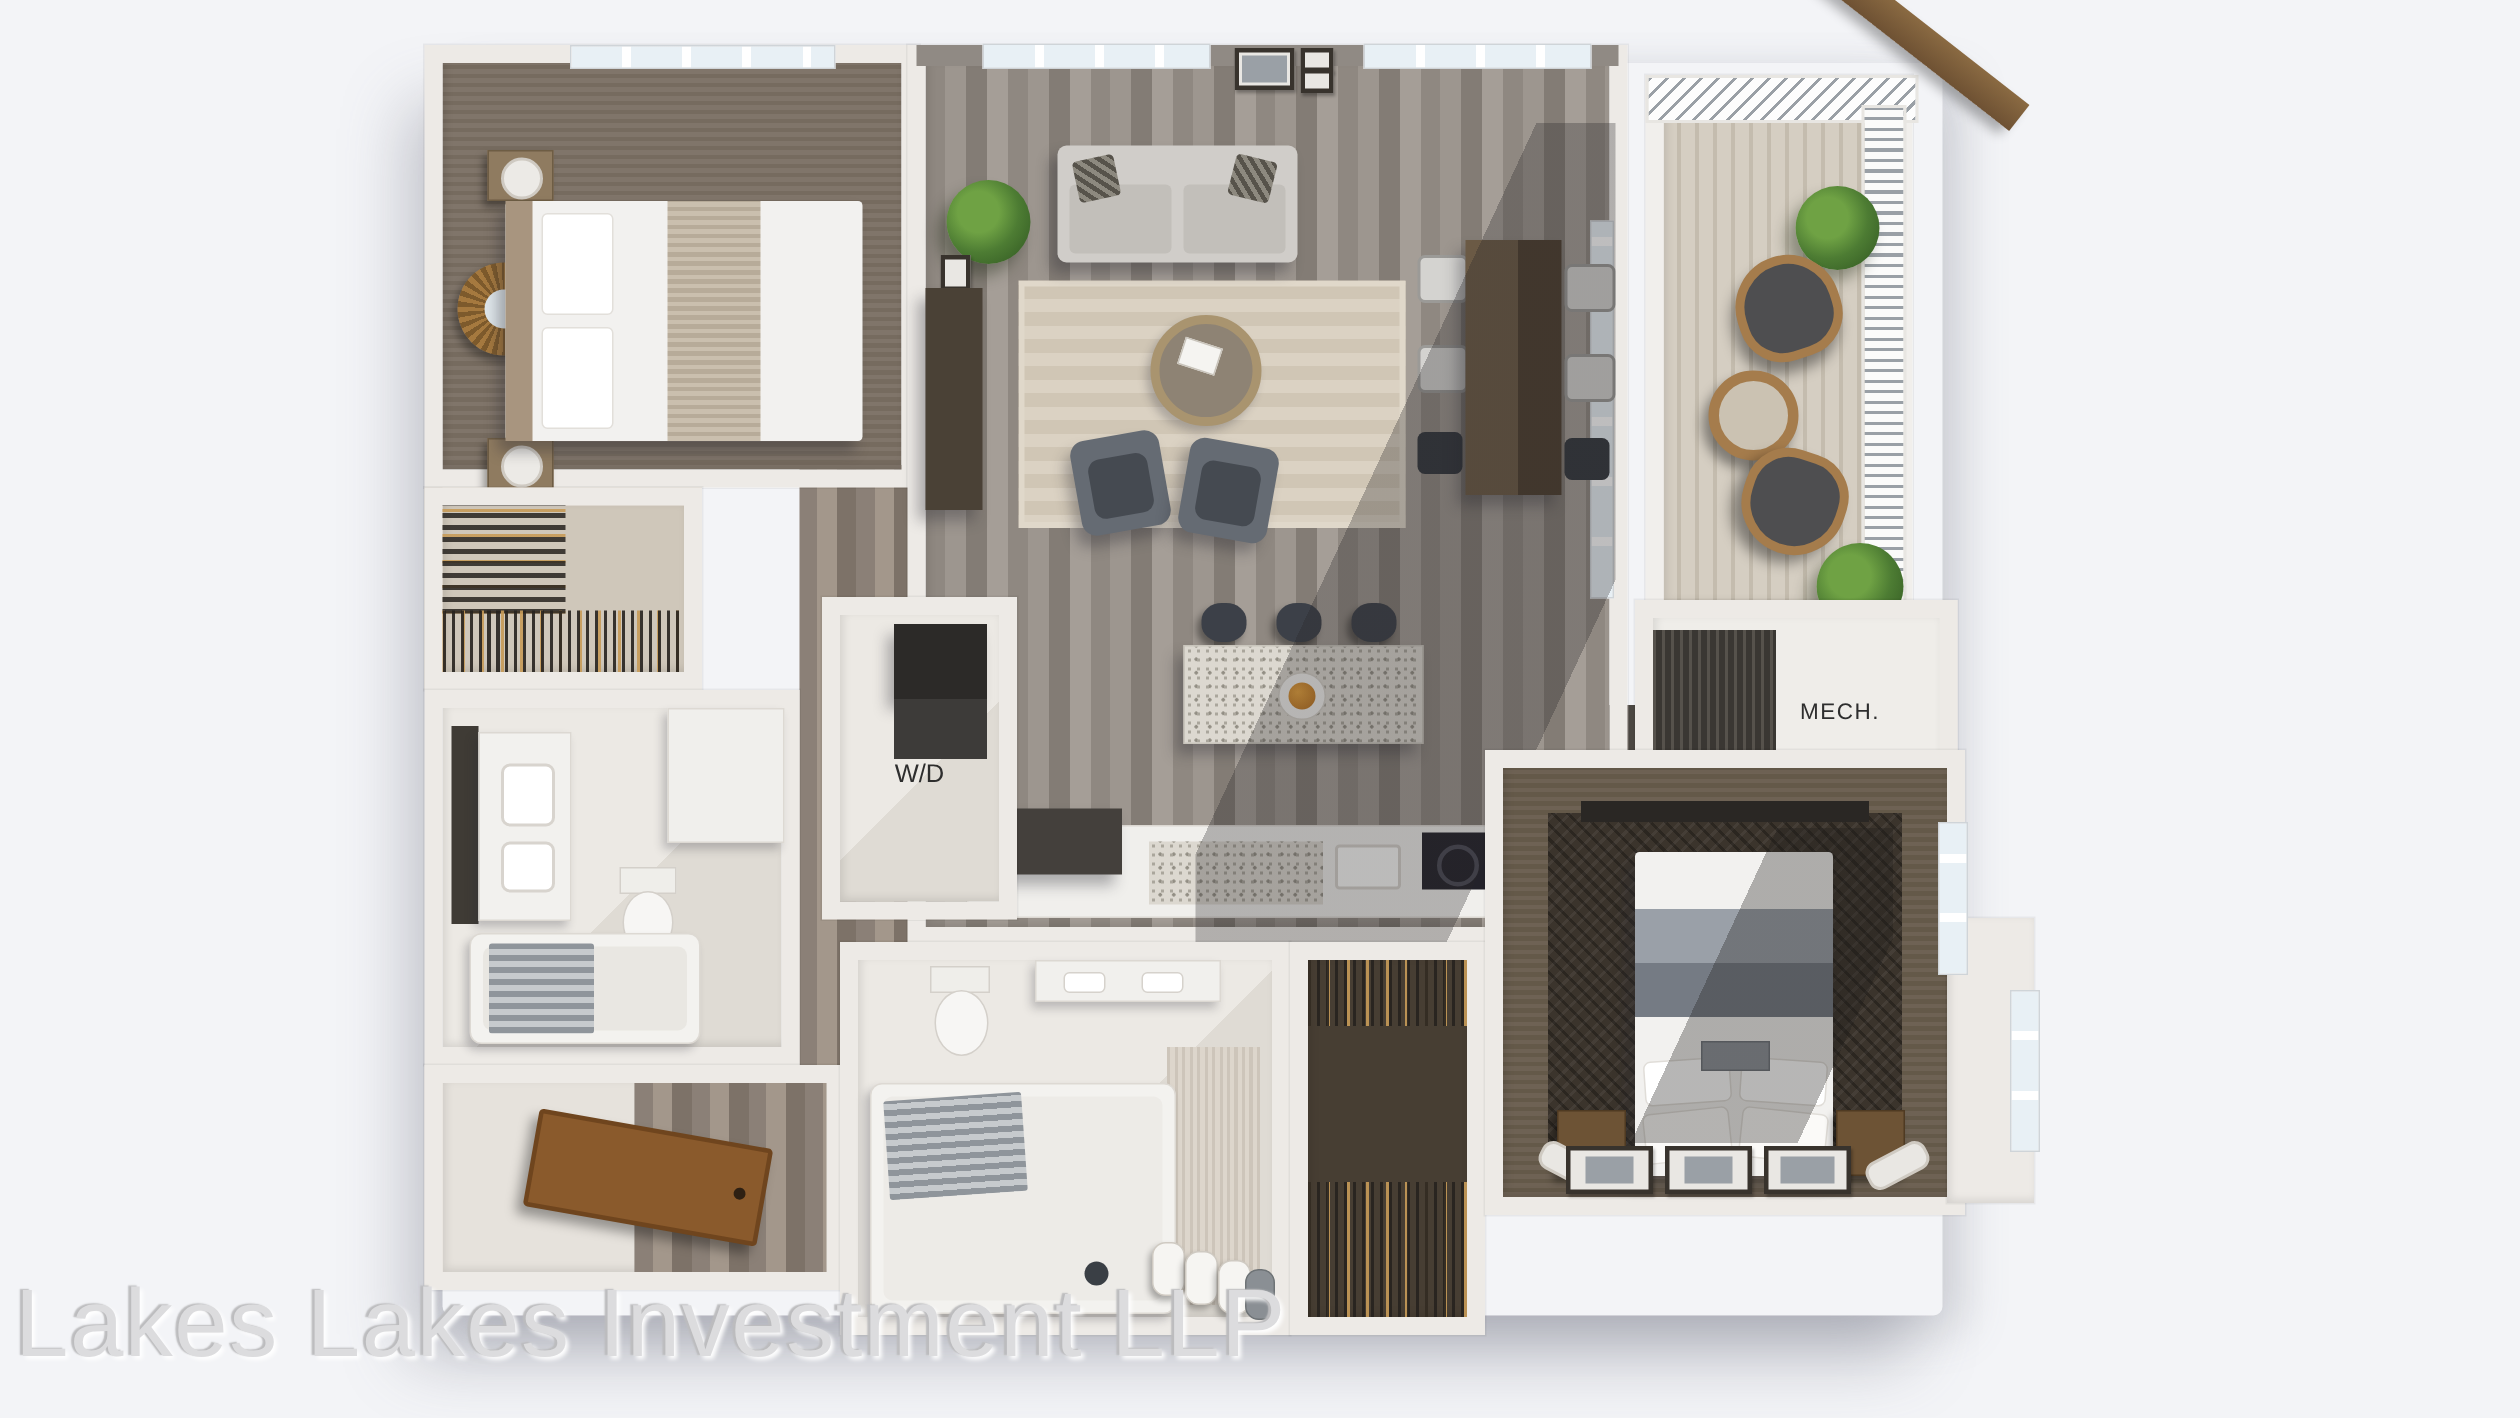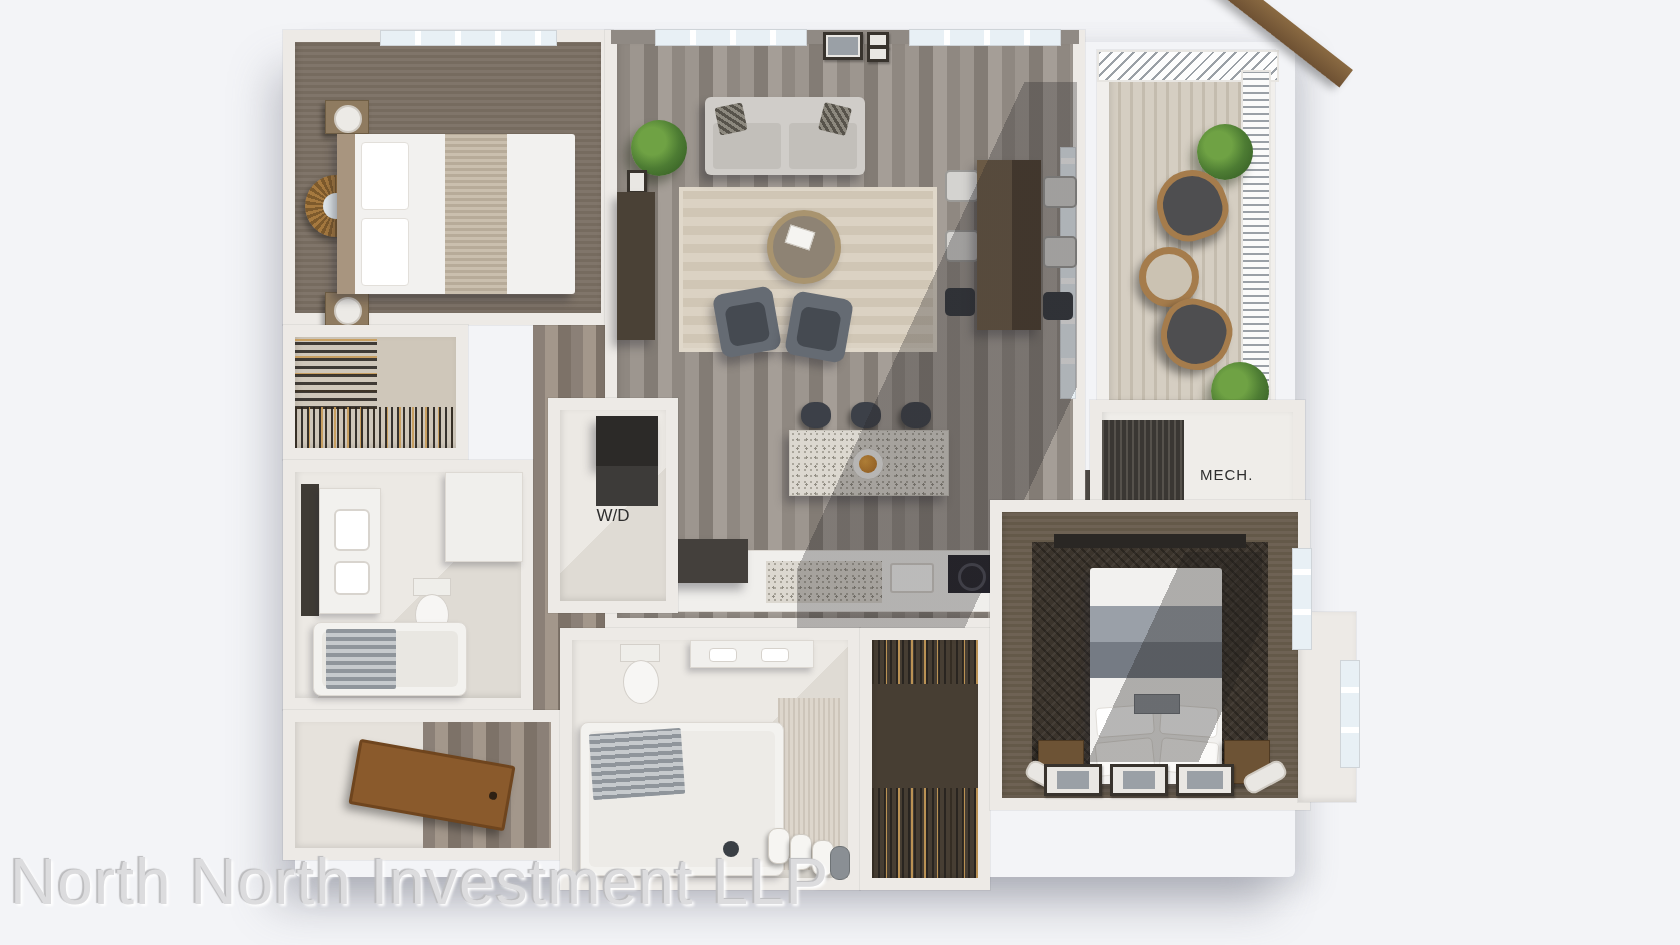--- a/index.html
+++ b/index.html
@@ -260,13 +260,13 @@
   <div class="furn frame" style="left:174px;top:252px;width:52px;height:26px;">
       <div class="photo" style="inset:4px 8px;"></div>
     </div>
   <div class="furn" style="left:40px;top:40px;width:220px;height:210px;background:linear-gradient(115deg,transparent 0 45%,rgba(30,28,26,.32) 45% 80%,transparent 80%);pointer-events:none;"></div>
 </div>
 
 <div class="abs" style="left:1298px;top:612px;width:58px;height:190px;background:var(--wall);box-shadow:0 0 0 1px rgba(0,0,0,.05), inset 2px -2px 6px rgba(0,0,0,.10);z-index:3;"></div>
 <div class="abs window-v" style="left:1292px;top:548px;width:18px;height:100px;z-index:4;"></div>
 <div class="abs window-v" style="left:1340px;top:660px;width:18px;height:106px;z-index:4;"></div>
 
-<div class="watermark">North North Investment LLP</div>
+<div class="watermark">Lakes Lakes Investment LLP</div>
 
 </body></html>

